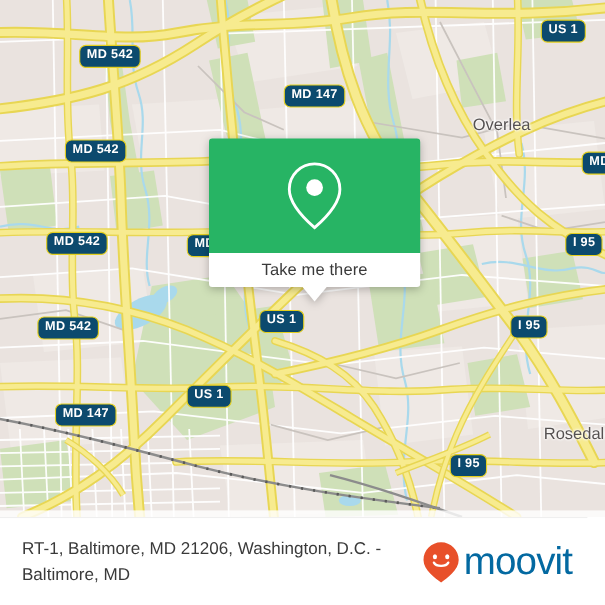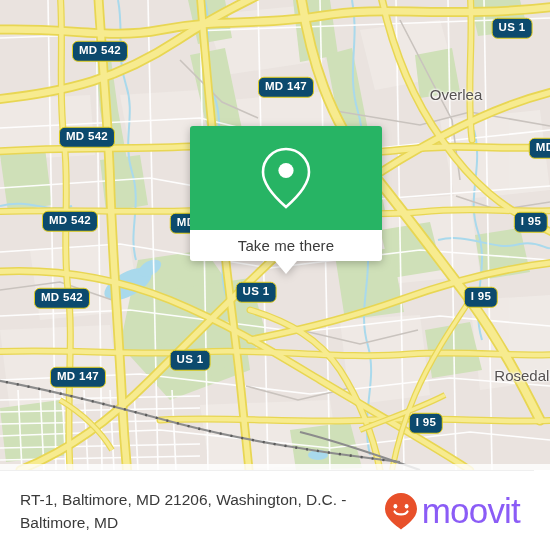--- a/index.html
+++ b/index.html
@@ -56,20 +56,21 @@
   
   .place-label {
     position: absolute;
     color: #555151;
     font-family: "Liberation Sans", sans-serif;
     font-size: 15px;
     font-weight: normal;
     white-space: nowrap;
     transform: translate(-50%, -50%);
     text-shadow: 0 0 3px #ffffff, 0 0 3px #ffffff, 0 0 2px #ffffff;
+    margin-top: 20px;
   }
 
   
   #callout {
     position: absolute;
     left: 190px;
     top: 126px;
     width: 192px;
     filter: drop-shadow(0 2px 4px rgba(0,0,0,0.26));
   }
@@ -147,21 +148,21 @@
     line-height: 23px;
     max-width: 370px;
   }
   #brand {
     display: flex;
     align-items: center;
     gap: 3px;
   }
   #brand-mark svg { display: block; }
   #brand-name {
-    color: #8b5cf6;
+    color: #0369a1;
     font-family: "Liberation Sans", sans-serif;
     font-size: 35px;
     font-weight: normal;
     letter-spacing: -0.8px;
     line-height: 34px;
   }
 </style>
 </head>
 <body>
 

